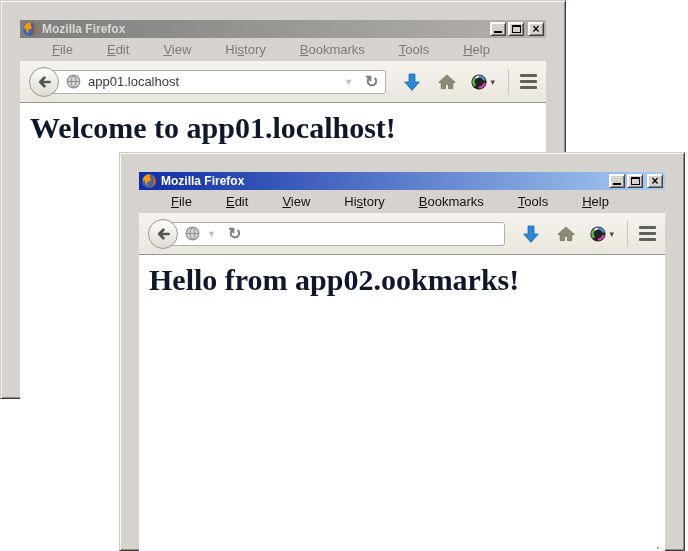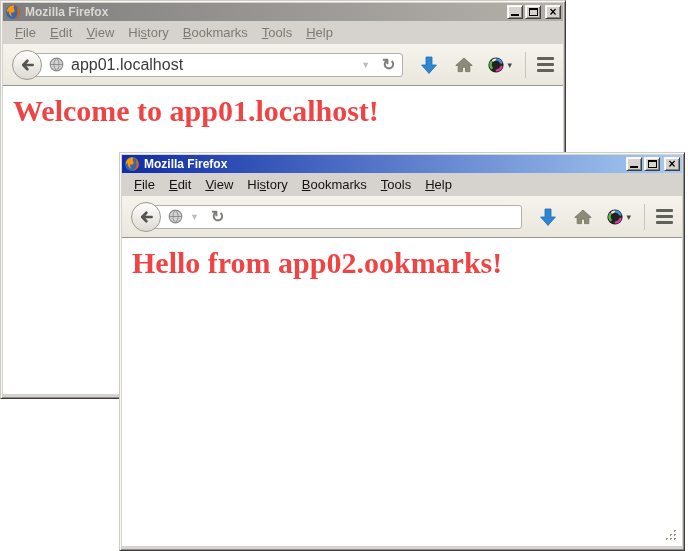--- a/index.html
+++ b/index.html
@@ -12,21 +12,21 @@
     overflow: hidden;
   }
   
   .window {
     position: absolute;
     width: 566px; height: 399px;
     background: #d6d3ce;
     border: 1px solid;
     border-color: #cfccc5 #3e3e3e #3e3e3e #cfccc5;
     box-shadow: inset 1px 1px 0 #f8f7f3, inset -1px -1px 0 #8f8c85;
-    padding: 2px;
+    padding: 19px;
   }
   .window.back  { left: 0;     top: 0;     z-index: 1; }
   .window.front { left: 119px; top: 152px; z-index: 2; }
 
   
   .titlebar {
     height: 18px;
     display: flex; align-items: center;
     padding: 0 2px;
   }
@@ -59,21 +59,21 @@
   .glyph-close { font-size: 12px; font-weight: bold; color: #000; line-height: 10px; margin-top: -1px; }
 
   
   .menubar {
     height: 23px;
     display: flex; align-items: center;
     padding-left: 5px;
     font-size: 13px;
     background: #d6d3ce;
   }
-  .menu-item { padding: 2px 7px; white-space: nowrap; }
+  .menu-item { padding: 2px 7px; white-space: nowrap; margin-left: 20px; }
   .front .menu-item { color: #141414; }
   .back  .menu-item { color: #7d7a74; }
 
   
   .navbar {
     height: 42px;
     background: linear-gradient(#f5f3ec, #e9e7dd);
     border-bottom: 1px solid #98958c;
     display: flex; align-items: center;
     padding: 0 9px;
@@ -90,21 +90,21 @@
     flex: 1; height: 24px;
     margin-left: -15px;
     background: #ffffff;
     border: 1px solid #b3b0a8;
     border-radius: 3px;
     display: flex; align-items: center;
     padding-left: 21px; padding-right: 7px;
     min-width: 0;
   }
   .globe { margin-right: 7px; flex: 0 0 15px; }
-  .url-text { flex: 1; font-size: 16px; color: #3a3a3a; white-space: nowrap; overflow: hidden; }
+  .url-text { flex: 1; font-size: 13px; color: #3a3a3a; white-space: nowrap; overflow: hidden; }
   .url-drop { color: #bdbdbd; font-size: 9px; margin-right: 12px; }
   .reload   { color: #7f7f79; font-size: 16px; font-weight: bold; line-height: 1; }
 
   .nav-icon { display: flex; align-items: center; justify-content: center; }
   .dl-btn     { margin-left: 17px; }
   .home-btn   { margin-left: 17px; }
   .search-btn { margin-left: 15px; }
   .search-caret { color: #4a4a4a; font-size: 9px; margin-left: 3px; }
   .toolbar-sep { width: 1px; height: 26px; background: #c7c4ba; margin: 0 11px 0 13px; }
   .hamburger { display: flex; flex-direction: column; gap: 3px; }
@@ -113,21 +113,21 @@
   
   .content {
     background: #ffffff;
     height: 308px;
     position: relative;
     overflow: hidden;
   }
   .content h1 {
     padding: 8px 0 0 10px;
     font-family: "Liberation Serif", serif;
-    font-size: 30px; font-weight: bold; color: #ef4444;
+    font-size: 30px; font-weight: bold; color: #0f172a;
     white-space: nowrap;
   }
   .grip { position: absolute; right: 4px; bottom: 4px; }
 </style>
 </head>
 <body>
 
 <svg width="0" height="0" style="position:absolute">
   <defs>
     <g id="svg-firefox">

